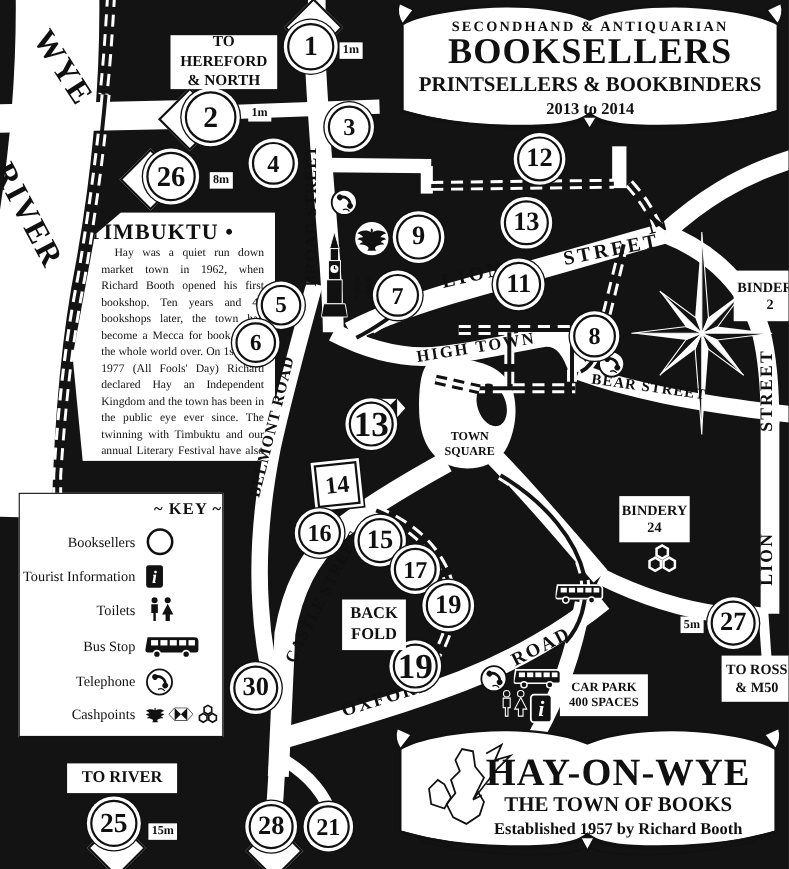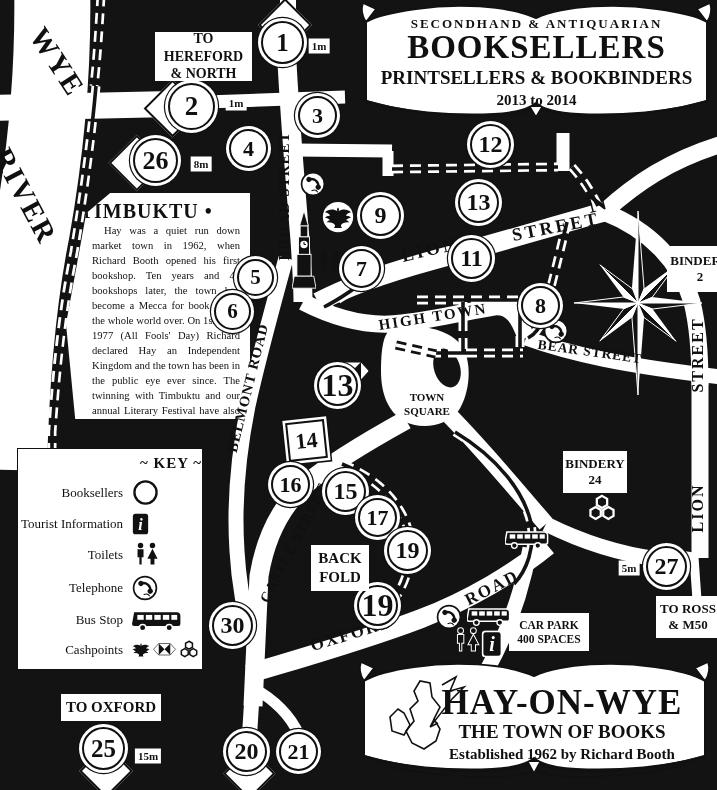--- a/index.html
+++ b/index.html
@@ -365,21 +365,21 @@
         <span>19</span>
       </div>
       <div class="marker" style="left: 357px; top: 585px; width: 37px; height: 37px; font-size: 32px;">
         <span>19</span>
       </div>
       <div class="marker" style="left: 212px; top: 605px; width: 37px; height: 37px; font-size: 24px;">
         <span>30</span>
       </div>
       <div class="arrowhead" style="left: 230.725px; top: 754.625px; width: 32.55px; height: 32.55px;"></div>
       <div class="marker" style="left: 226px; top: 731px; width: 37px; height: 37px; font-size: 24px;">
-        <span>20</span>
+        <span>28</span>
       </div>
       <div class="marker" style="left: 279px; top: 732px; width: 35px; height: 35px; font-size: 22px;">
         <span>21</span>
       </div>
       <div class="arrowhead" style="left: 86.95px; top: 751.75px; width: 34.1px; height: 34.1px;"></div>
       <div class="marker" style="left: 82px; top: 727px; width: 39px; height: 39px; font-size: 25px;">
         <span>25</span>
       </div>
       <div class="dtag" style="left: 148px; top: 756px;">15m</div>
       <div class="marker" style="left: 646px; top: 546px; width: 37px; height: 37px; font-size: 24px;">
@@ -403,21 +403,21 @@
       <div class="street-label" style="left: 698px; top: 508px; font-size: 16px; letter-spacing: 2px; transform: translate(-50%, -50%) rotate(-90deg);">LION</div>
       <div class="street-label" style="left: 597px; top: 203px; font-size: 26px; letter-spacing: 0px; transform: translate(-50%, -50%) rotate(-15deg);">N</div>
     </div>
   <div id="sign-layer">
       <div class="sign" style="left: 155px; top: 32px; width: 97px; height: 49px; font-size: 14px;">
         <div>TO</div>
         <div>HEREFORD</div>
         <div>&amp; NORTH</div>
       </div>
       <div class="sign" style="left: 61px; top: 694px; width: 100px; height: 27px; font-size: 15px;">
-        <div>TO OXFORD</div>
+        <div>TO RIVER</div>
       </div>
       <div class="sign" style="left: 656px; top: 596px; width: 64px; height: 42px; font-size: 13px;">
         <div>TO ROSS</div>
         <div>&amp; M50</div>
       </div>
       <div class="sign" style="left: 311px; top: 545px; width: 58px; height: 46px; font-size: 15px;">
         <div>BACK</div>
         <div>FOLD</div>
       </div>
       <div class="sign" style="left: 563px; top: 451px; width: 64px; height: 42px; font-size: 13px;">
@@ -470,47 +470,47 @@
               <g class="toilets-g" fill="#111">
                 <circle cx="10" cy="4.2" r="3.2"></circle>
                 <path d="M6.5,8.5 h7 v9.5 h-2.2 v8.5 h-2.6 v-8.5 H6.5 z"></path>
                 <circle cx="24" cy="4.2" r="3.2"></circle>
                 <path d="M24,8 l6,11.5 h-3.7 v7 h-4.6 v-7 h-3.7 z"></path>
               </g>
             </svg>
           </span>
         </div>
         <div class="key-row">
-          <span class="key-label">Telephone</span>
-          <span class="key-icon ki-phone">
-            <svg viewBox="-14 -14 28 28">
-              <circle r="12.3" fill="#fff" stroke="#111" stroke-width="1.8"></circle>
-              <g transform="rotate(40)">
-                <path d="M-6.5,-1 A7.5,7.5 0 0,1 6.5,-1" fill="none" stroke="#111" stroke-width="2.6"></path>
-                <circle cx="-6.5" cy="-1" r="2.8" fill="#111"></circle>
-                <circle cx="6.5" cy="-1" r="2.8" fill="#111"></circle>
-                <path d="M3.5,6.5 C5,3.5 7,2.5 9.5,3.5" fill="none" stroke="#111" stroke-width="1.2"></path>
-              </g>
-            </svg>
-          </span>
-        </div>
-        <div class="key-row">
           <span class="key-label">Bus Stop</span>
           <span class="key-icon ki-bus">
             <svg viewBox="0 0 47 23">
               <path class="bus-body" d="M2,4 h40 a3.5,3.5 0 0 1 3.5,3.5 v7.5 a2,2 0 0 1 -2,2 h-41.5 a2,2 0 0 1 -2,-2 z" fill="#111"></path>
               <g fill="#fff">
                 <rect x="5" y="6.5" width="6" height="4.6"></rect>
                 <rect x="13" y="6.5" width="6" height="4.6"></rect>
                 <rect x="21" y="6.5" width="6" height="4.6"></rect>
                 <rect x="29" y="6.5" width="6" height="4.6"></rect>
                 <rect x="37" y="6.5" width="5.5" height="4.6"></rect>
               </g>
               <circle cx="10" cy="18.5" r="3" fill="#111" stroke="#fff" stroke-width="1.4"></circle>
               <circle cx="35" cy="18.5" r="3" fill="#111" stroke="#fff" stroke-width="1.4"></circle>
+            </svg>
+          </span>
+        </div>
+        <div class="key-row">
+          <span class="key-label">Telephone</span>
+          <span class="key-icon ki-phone">
+            <svg viewBox="-14 -14 28 28">
+              <circle r="12.3" fill="#fff" stroke="#111" stroke-width="1.8"></circle>
+              <g transform="rotate(40)">
+                <path d="M-6.5,-1 A7.5,7.5 0 0,1 6.5,-1" fill="none" stroke="#111" stroke-width="2.6"></path>
+                <circle cx="-6.5" cy="-1" r="2.8" fill="#111"></circle>
+                <circle cx="6.5" cy="-1" r="2.8" fill="#111"></circle>
+                <path d="M3.5,6.5 C5,3.5 7,2.5 9.5,3.5" fill="none" stroke="#111" stroke-width="1.2"></path>
+              </g>
             </svg>
           </span>
         </div>
         <div class="key-row">
           <span class="key-label">Cashpoints</span>
           <span class="key-icon ki-cashpoints">
             <span class="cash-trio">
               <span class="c1">
                 <svg viewBox="-16 -15 32 30">
                   <path d="M0,-11 C1.5,-9.5 1.5,-8 0.5,-6.5 C5,-9.5 11,-9 15,-5.5 C12,-5 10,-3.5 9,-1.5 C11.5,-1.8 13.5,-1 15,0.8 C12.5,0.8 10.5,1.8 9.3,3.6 C11,3.8 12.3,4.8 13,6.3 C9.5,5.8 6.2,6.6 3.6,8.8 C3.2,10.2 3.6,11.5 4.8,12.6 L-4.8,12.6 C-3.6,11.5 -3.2,10.2 -3.6,8.8 C-6.2,6.6 -9.5,5.8 -13,6.3 C-12.3,4.8 -11,3.8 -9.3,3.6 C-10.5,1.8 -12.5,0.8 -15,0.8 C-13.5,-1 -11.5,-1.8 -9,-1.5 C-10,-3.5 -12,-5 -15,-5.5 C-11,-9 -5,-9.5 -0.5,-6.5 C-1.5,-8 -1.5,-9.5 0,-11 Z" fill="#111"></path>
@@ -564,16 +564,16 @@
       <path d="M176,105 L182,116 L188,105" fill="#fff" stroke="#111" stroke-width="1.5"></path>
       <g fill="none" stroke="#111" stroke-width="1.6" transform="translate(34,18)">
         <path d="M34,6 L28,16 L32,26 L24,34 L28,46 L20,56 L26,68 L38,74 L50,66 L54,54 L48,44 L54,32 L46,22 L44,8 Z"></path>
         <path d="M12,34 L4,42 L6,56 L18,60 L24,50 L18,38 Z"></path>
         <path d="M56,10 L70,2 L64,16 L78,12 L66,24"></path>
         <path d="M66,24 L44,52 M44,52 L52,48 M44,52 L48,44" stroke-width="1.4"></path>
       </g>
     </svg>
     <div class="btxt bb2">THE TOWN OF BOOKS</div>
     <div class="btxt bb1">HAY-ON-WYE</div>
-    <div class="btxt bb3">Established 1962 by Richard Booth</div>
+    <div class="btxt bb3">Established 1957 by Richard Booth</div>
   </div>
 
 </div>
 
 </body></html>

